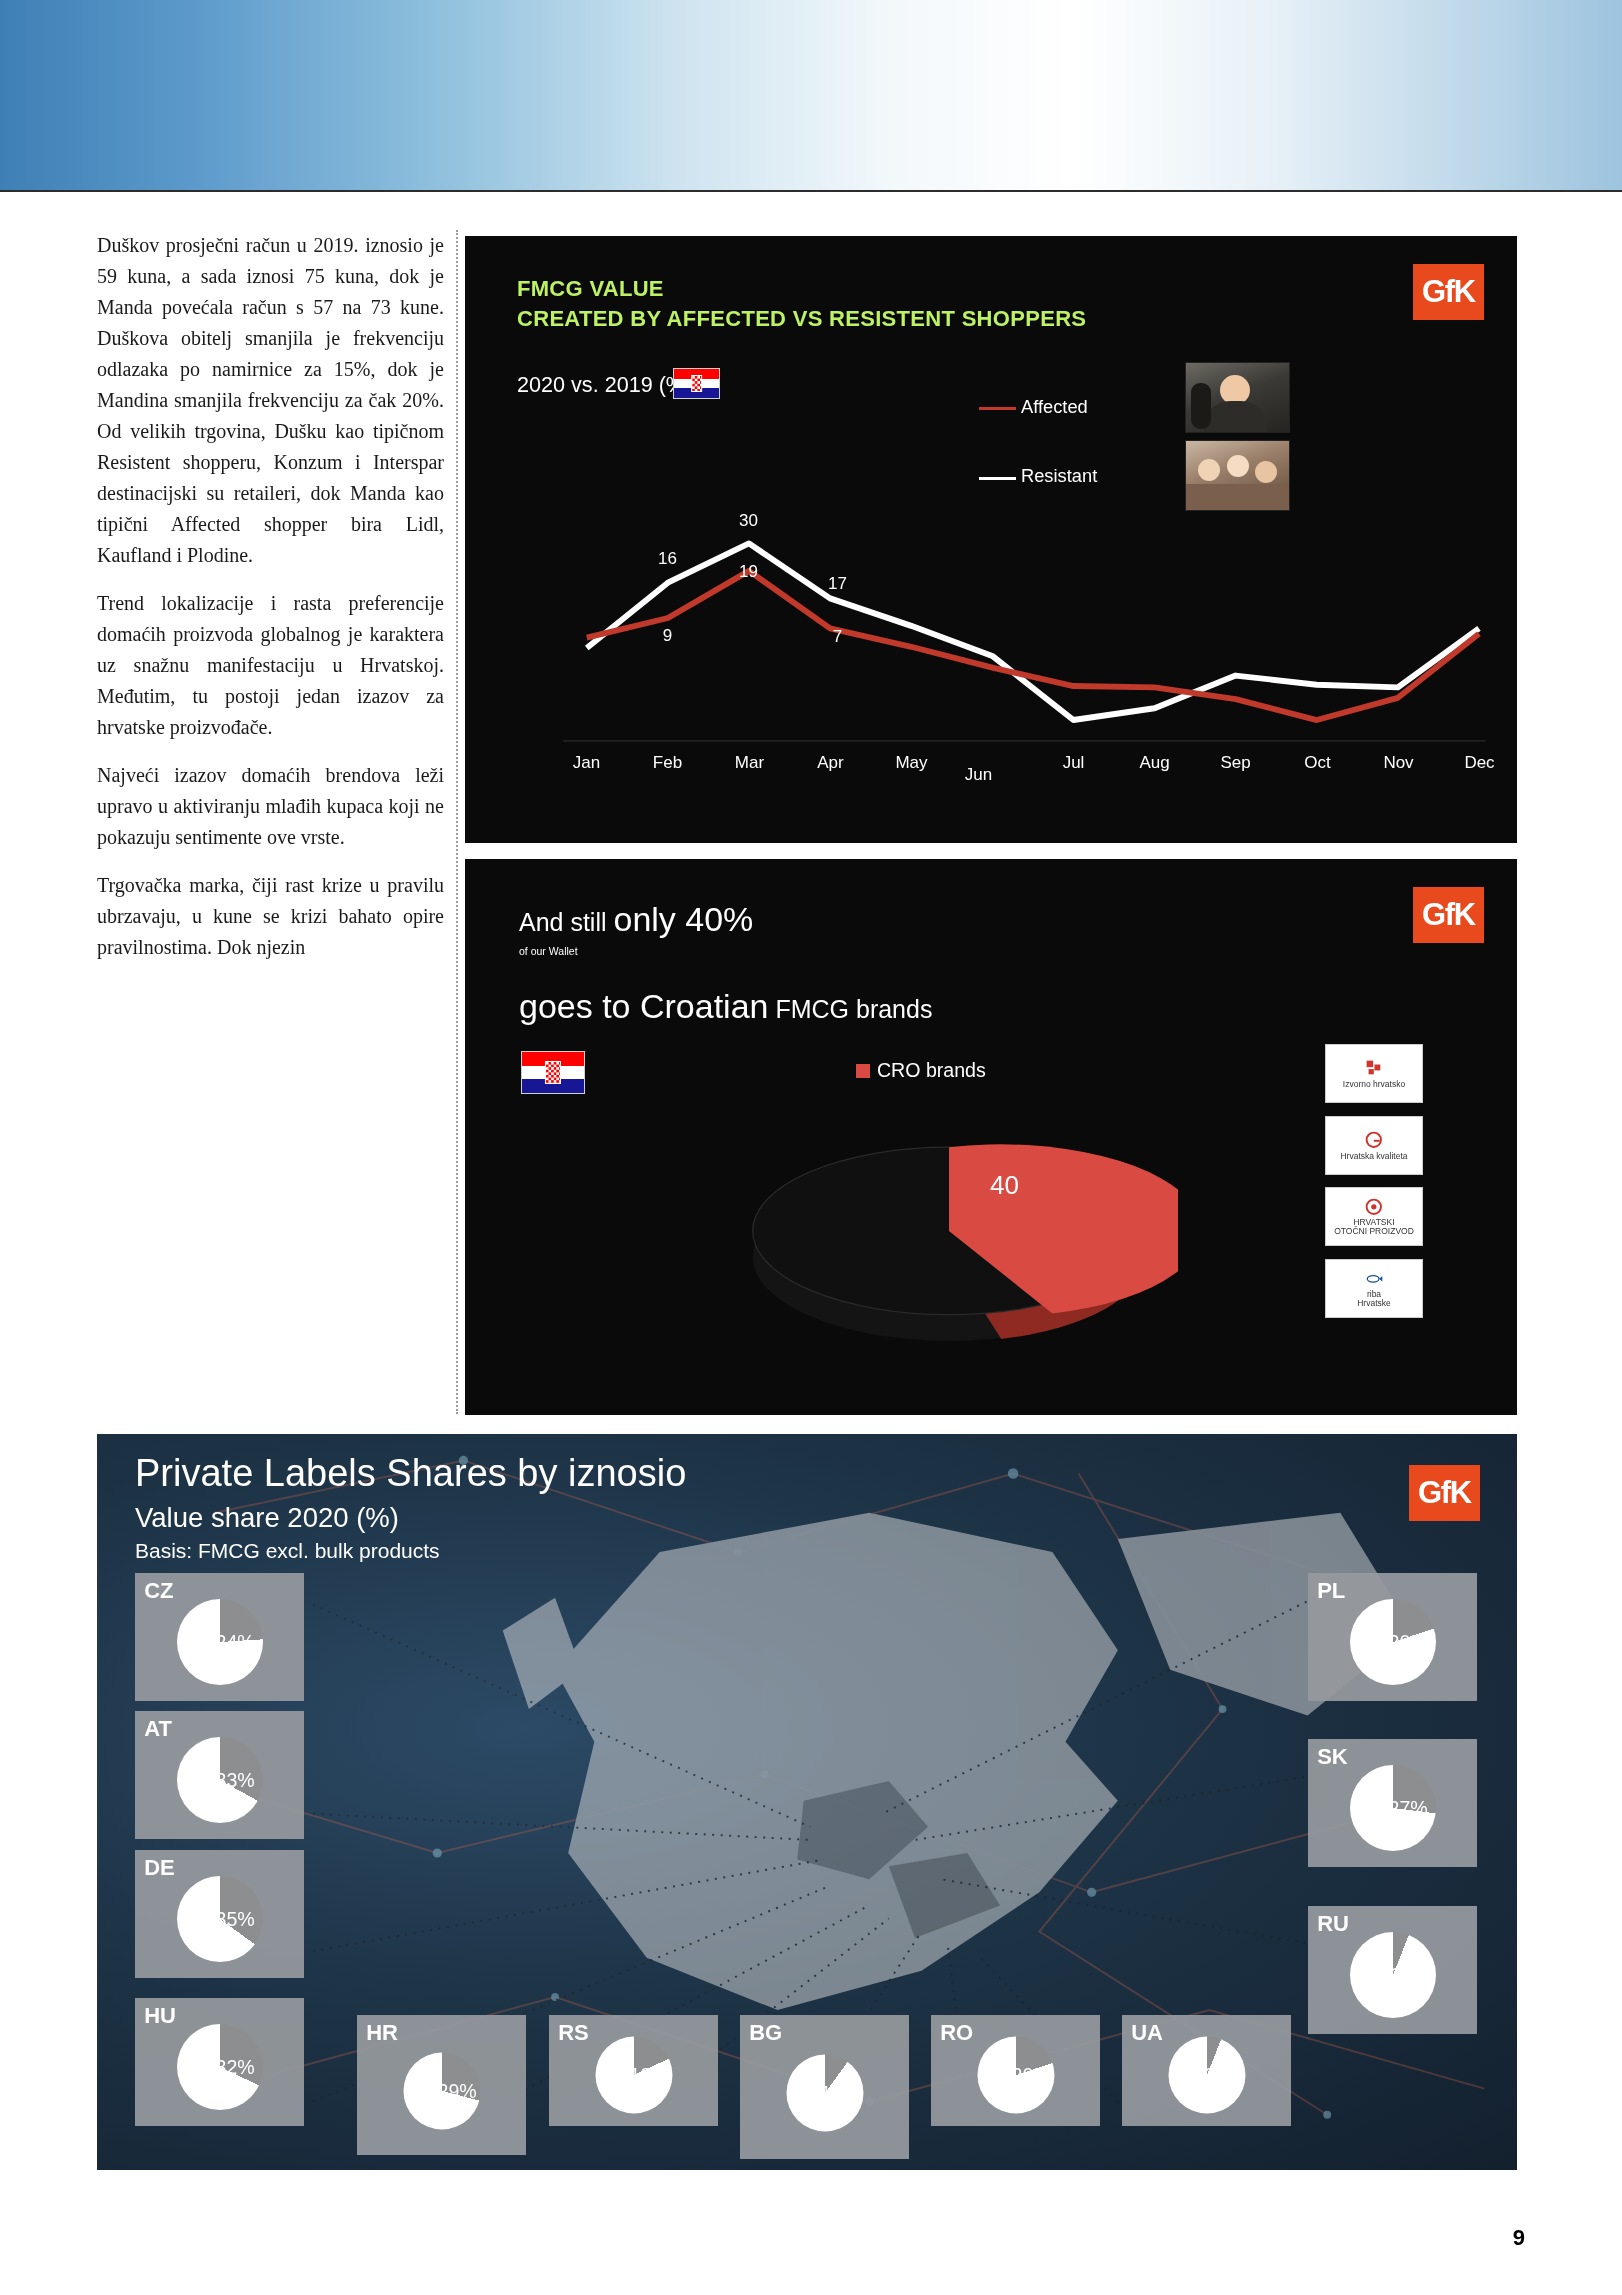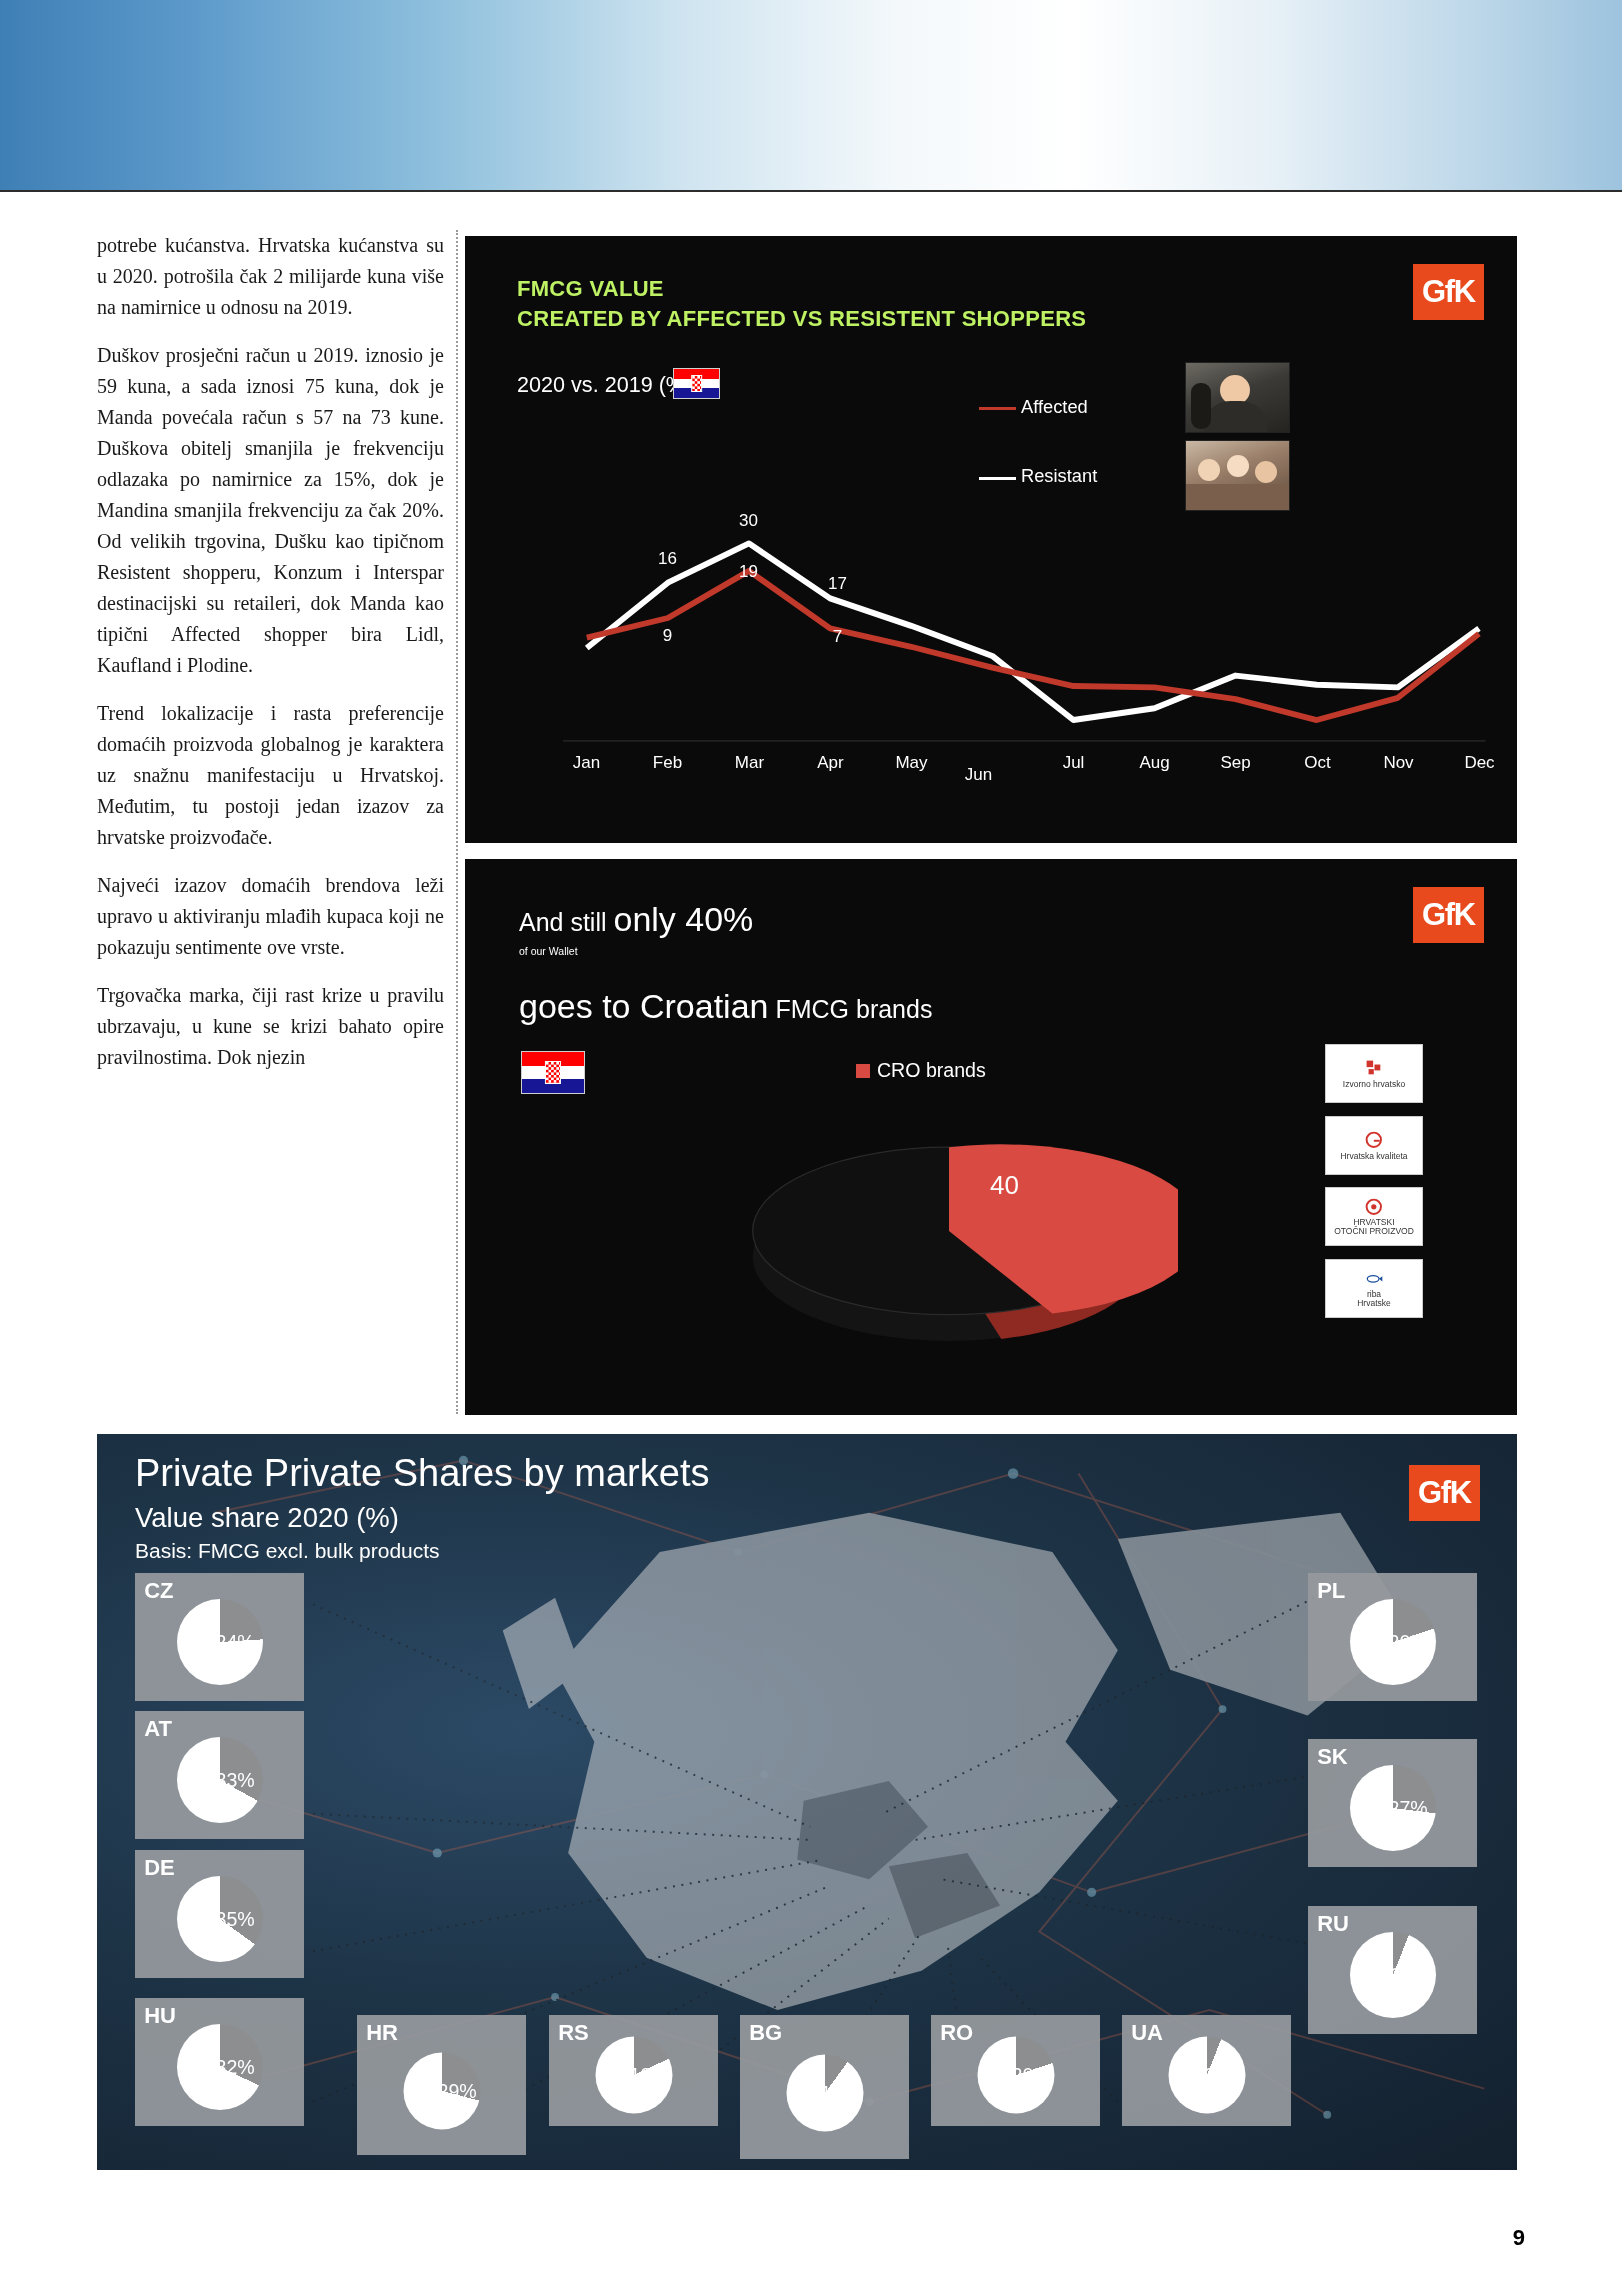--- a/index.html
+++ b/index.html
@@ -208,21 +208,20 @@
     font-weight:bold; font-size:22px; color:#000000;
   }
 </style>
 </head>
 <body>
 
 <div class="top-band"></div>
 <div class="top-rule"></div>
 
 <div class="text-col">
-  <p>potrebe kućanstva. Hrvatska kućanstva su u 2020. potrošila čak 2 milijarde kuna više na namirnice u odnosu na 2019.</p>
   <p>Duškov prosječni račun u 2019. iznosio je 59 kuna, a sada iznosi 75 kuna, dok je Manda povećala račun s 57 na 73 kune. Duškova obitelj smanjila je frekvenciju odlazaka po namirnice za 15%, dok je Mandina smanjila frekvenciju za čak 20%. Od velikih trgovina, Dušku kao tipičnom Resistent shopperu, Konzum i Interspar destinacijski su retaileri, dok Manda kao tipični Affected shopper bira Lidl, Kaufland i Plodine.</p>
   <p>Trend lokalizacije i rasta preferencije domaćih proizvoda globalnog je karaktera uz snažnu manifestaciju u Hrvatskoj. Međutim, tu postoji jedan izazov za hrvatske proizvođače.</p>
   <p>Najveći izazov domaćih brendova leži upravo u aktiviranju mlađih kupaca koji ne pokazuju sentimente ove vrste.</p>
   <p>Trgovačka marka, čiji rast krize u pravilu ubrzavaju, u kune se krizi bahato opire pravilnostima. Dok njezin</p>
 </div>
 <div class="col-divider"></div>
 
 <div class="panel" id="panel-line">
 
   <div class="gfk-logo" style="right:33px; top:27.5px;">GfK</div>
@@ -405,21 +404,21 @@
         <path d="M1870,520 L1250,620"></path>
       <path d="M1860,780 L1290,680"></path>
         <path d="M620,1020 L1180,720"></path>
       <path d="M850,1020 L1210,740"></path>
         <path d="M1090,1020 L1260,760"></path>
       <path d="M1330,1020 L1300,780"></path>
         <path d="M1560,1020 L1350,800"></path>
     </g>
   </svg>
 
-  <div class="map-title" style="left:38px; top:18.3px; font-size:38px;">Private Private Shares by markets</div>
+  <div class="map-title" style="left:38px; top:18.3px; font-size:38px;">Private Labels Shares by iznosio</div>
   <div class="map-title" style="left:38px; top:68px; font-size:27.5px;">Value share 2020 (%)</div>
   <div class="map-title" style="left:38px; top:105px; font-size:21px;">Basis: FMCG excl. bulk products</div>
 
   <div class="gfk-logo" style="right:37px; top:31px;">GfK</div>
 
   <div class="mark-box" style="left:38px; top:139px;">
     <div class="cc">CZ</div>
     <div class="mark-pie" style="background:conic-gradient(#8d8e90 0 24%, #ffffff 0 100%);"></div>
     <div class="mark-pct">24%</div>
   </div>

